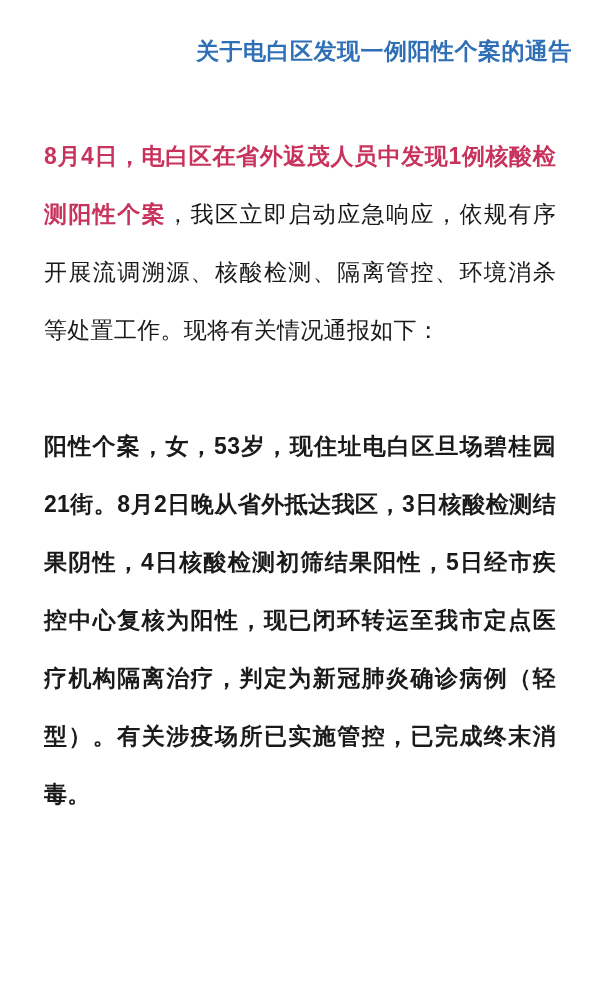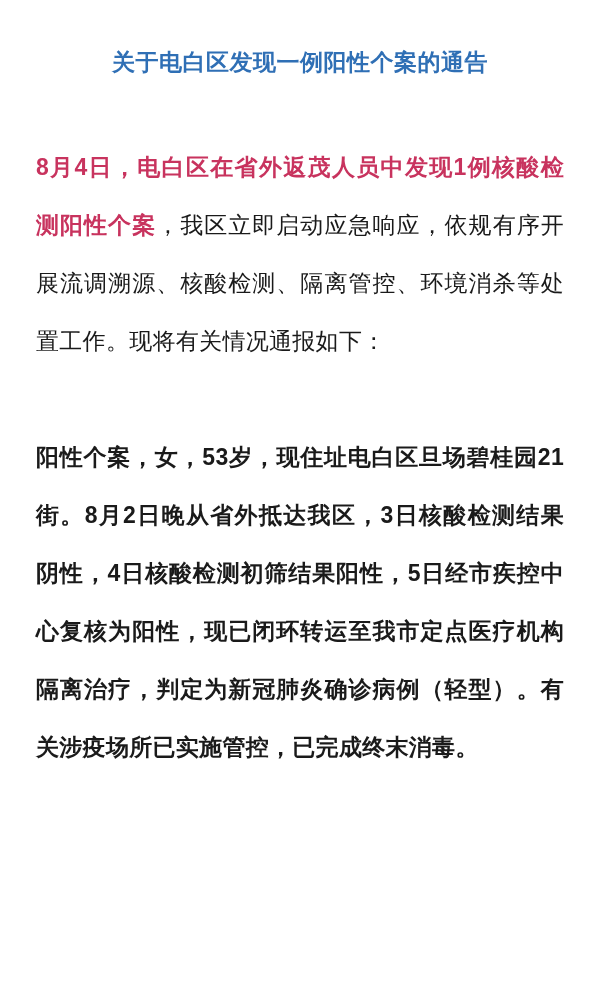--- a/index.html
+++ b/index.html
@@ -18,31 +18,30 @@
     width: 600px;
     height: 985px;
     background: #ffffff;
     box-sizing: border-box;
     padding: 0 28px;
   }
   .title {
     color: #2f6fb5;
     font-size: 23px;
     font-weight: bold;
-    text-align: center;
+    text-align: right;
     letter-spacing: 0.5px;
     padding-top: 34px;
     line-height: 1.5;
-    margin-top: 11px;
   }
   .body-block {
     margin-top: 58px;
   }
   p.para {
-    margin: 8px;
+    margin: 16px;
     font-size: 23px;
     line-height: 58px;
     color: #1a1a1a;
     letter-spacing: 0.3px;
     text-align: justify;
     text-justify: inter-ideograph;
   }
   p.para.second {
     margin-top: 58px;
     font-weight: bold;

